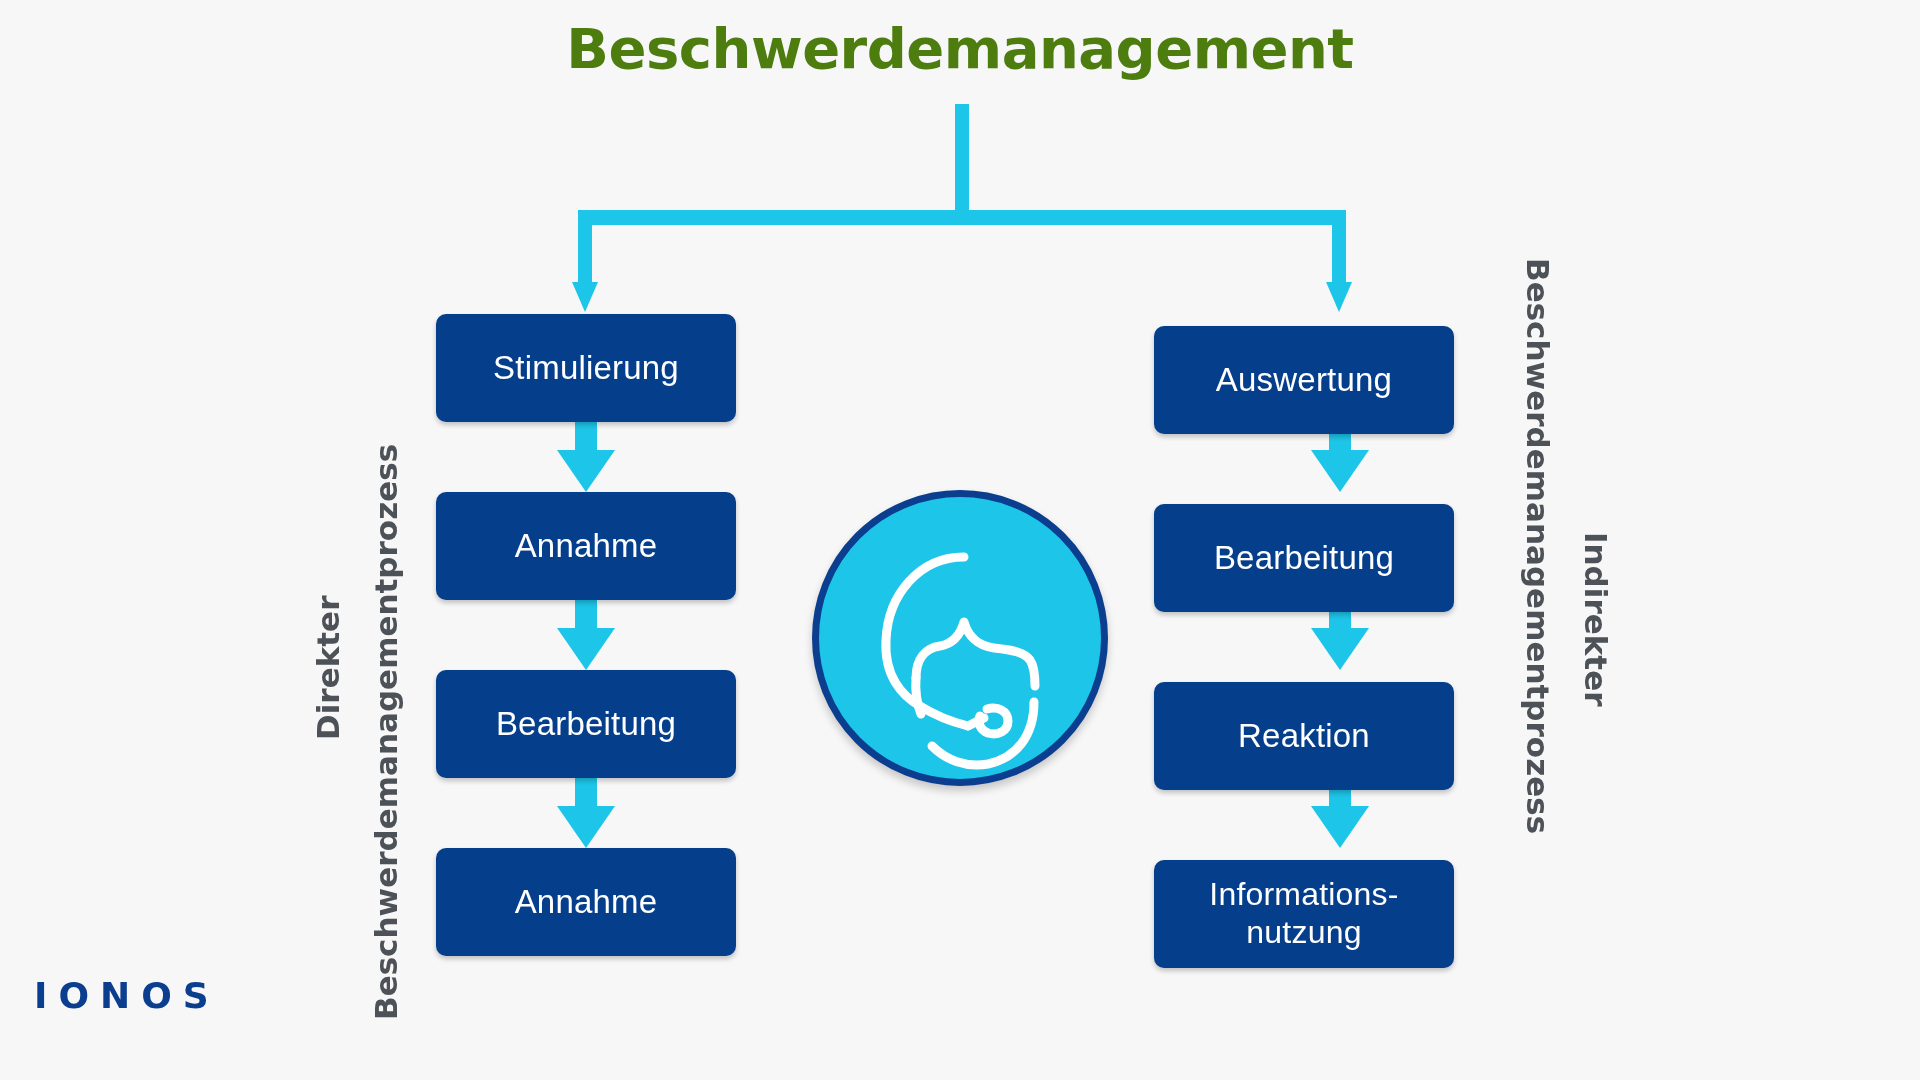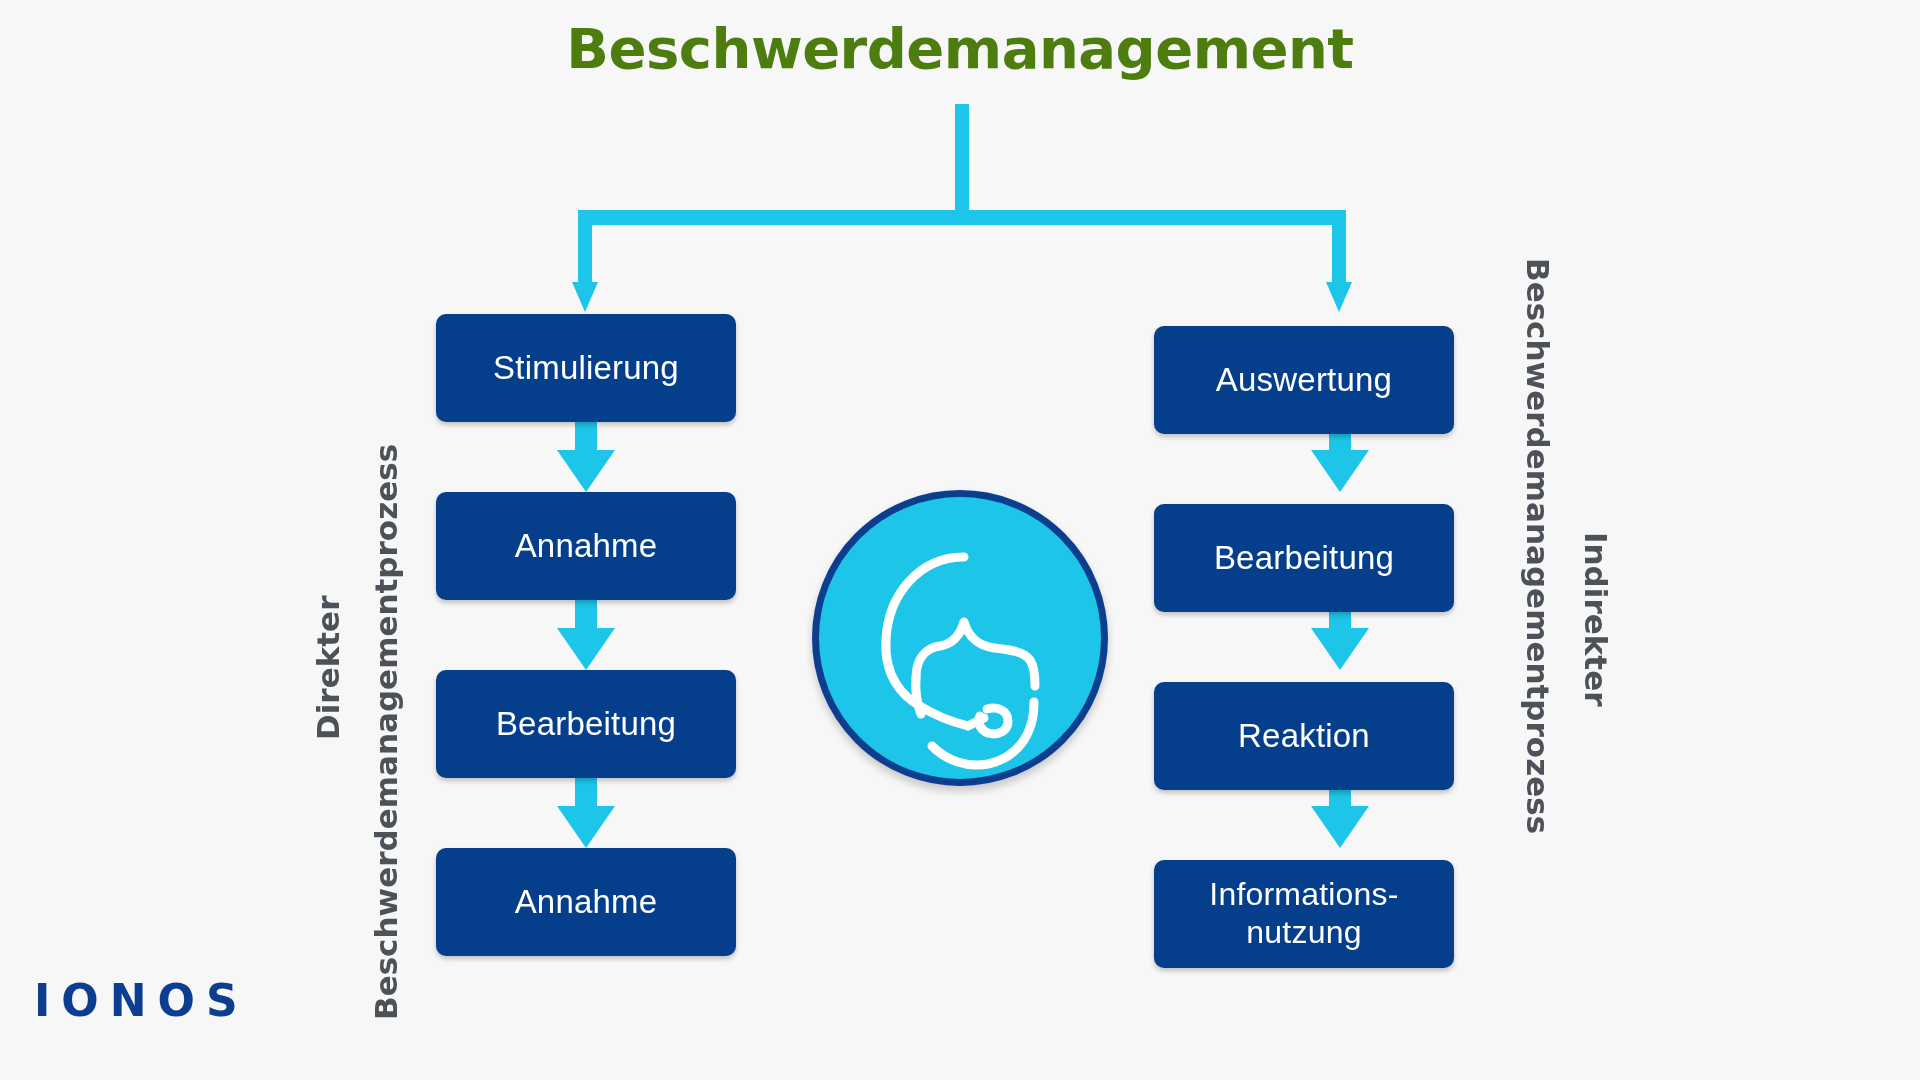--- a/index.html
+++ b/index.html
@@ -130,21 +130,21 @@
     top: 0;
   }
 
   
   .logo {
     position: absolute;
     left: 34px;
     top: 975px;
     font-family: "DejaVu Sans", "Liberation Sans", sans-serif;
     font-weight: 700;
-    font-size: 44px;
+    font-size: 36px;
     letter-spacing: 11px;
     color: #0B3E8F;
   }
 </style>
 </head>
 <body>
 
 <div id="stage">
 
   <div class="title">Beschwerdemanagement</div>

